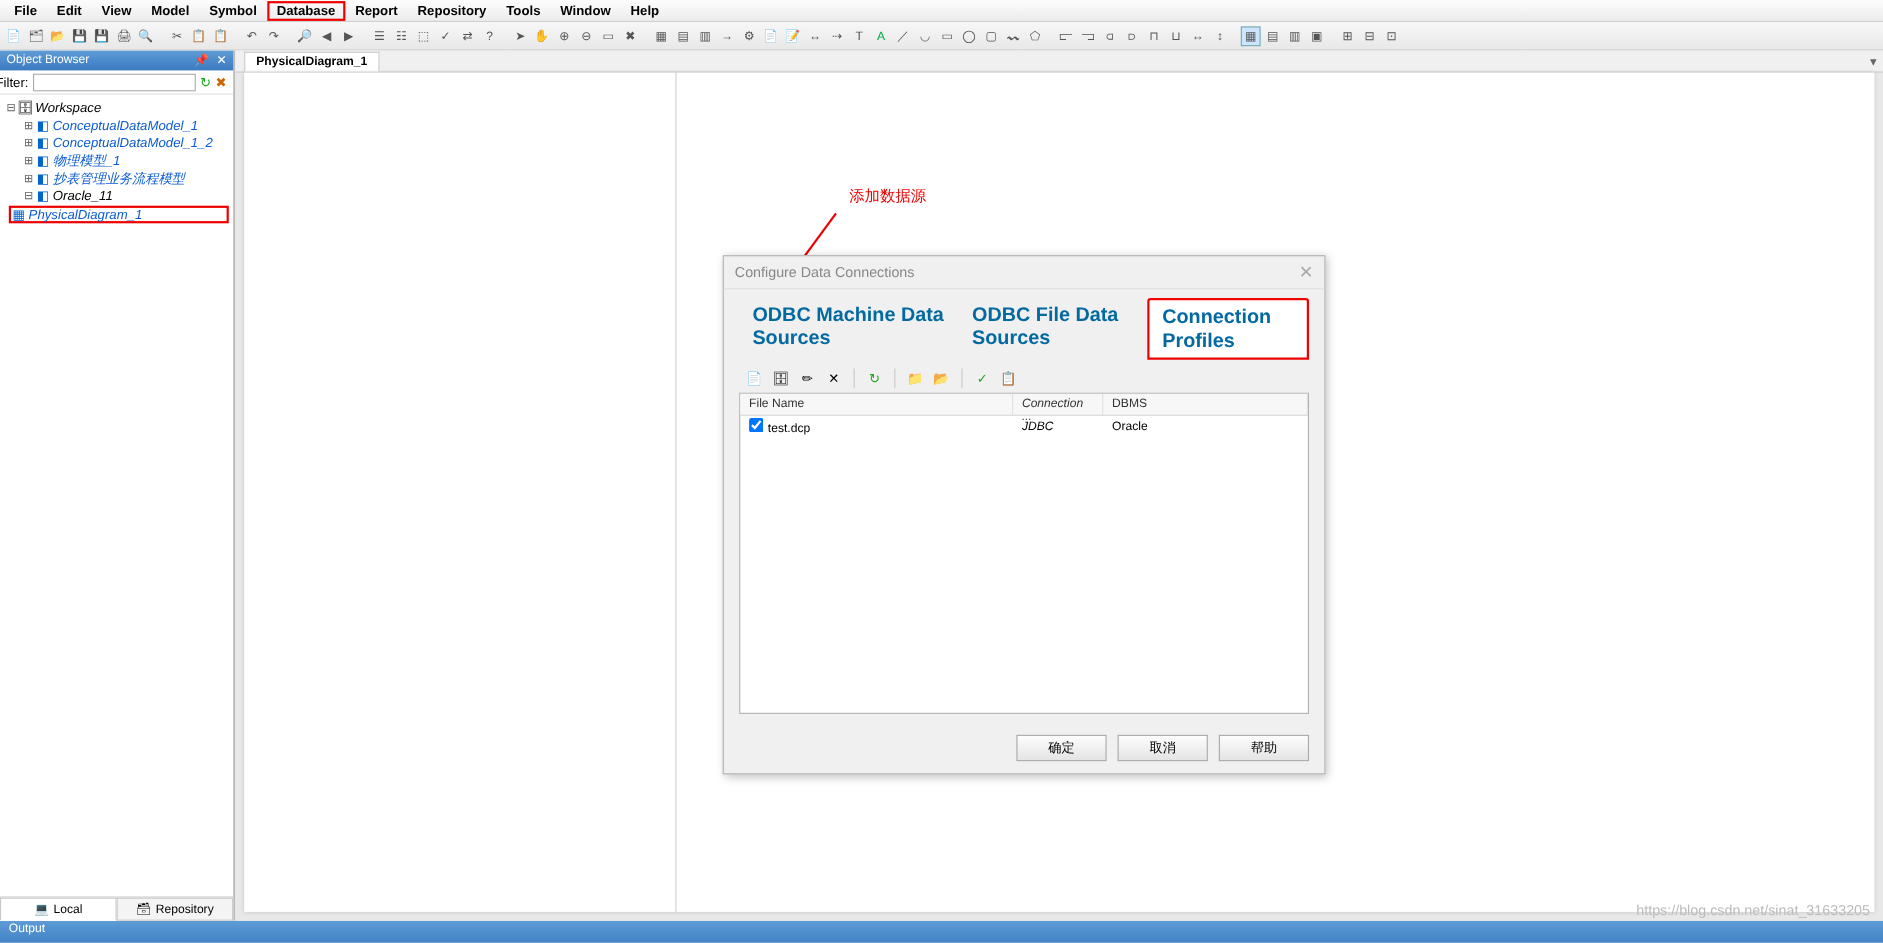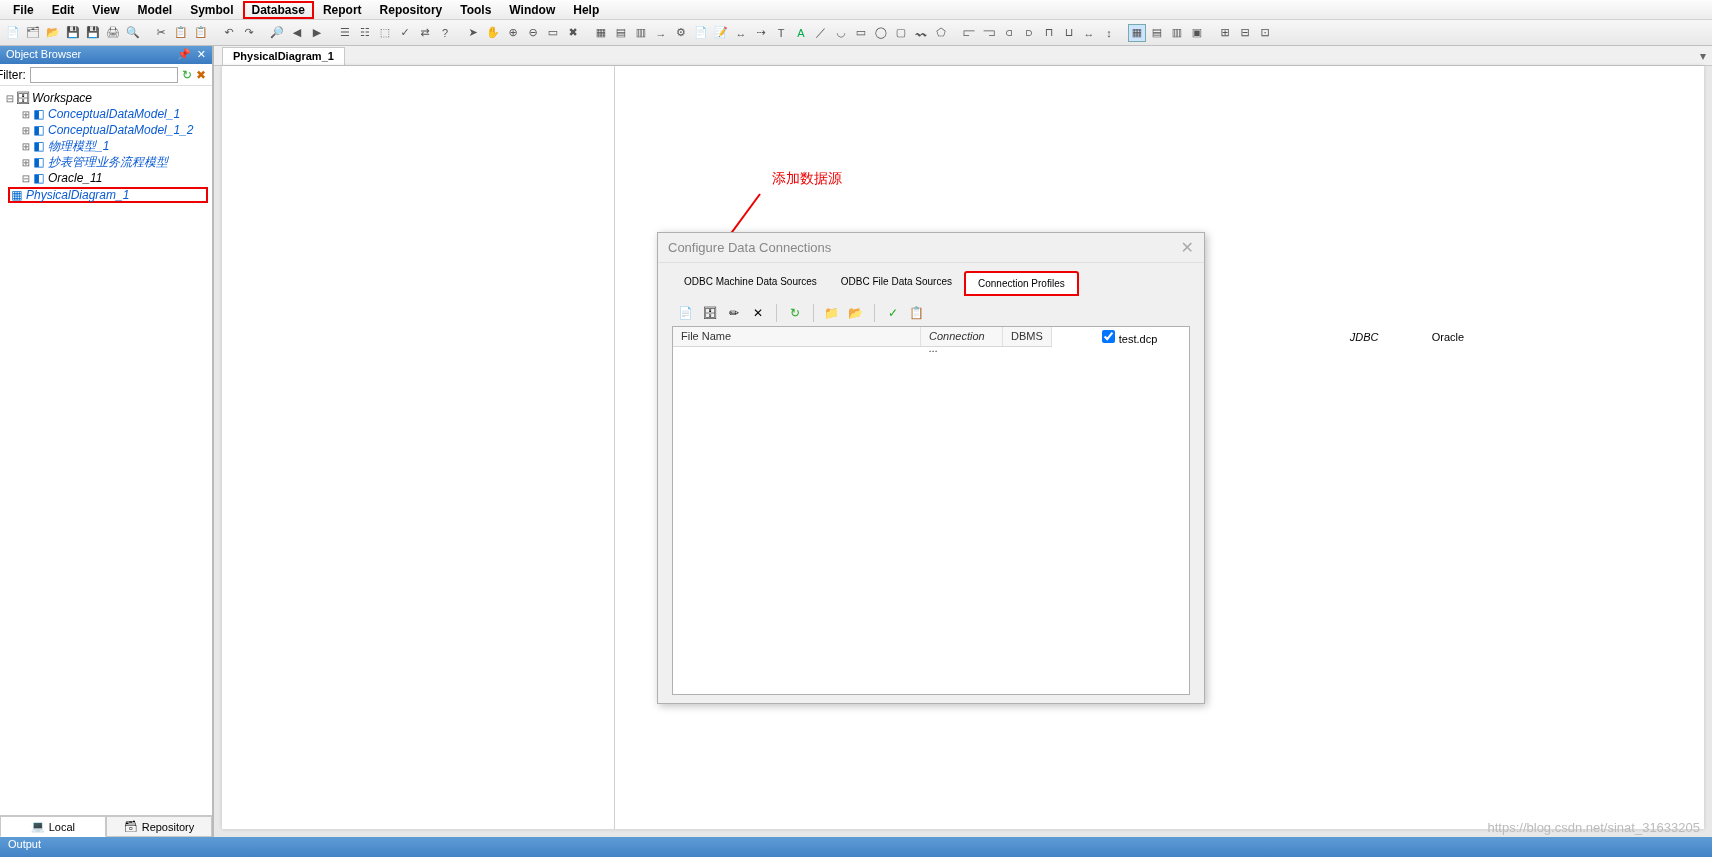--- a/index.html
+++ b/index.html
@@ -51,27 +51,27 @@
 .arrow1 { position:absolute; left:700px; top:186px; width:80px; height:80px; pointer-events:none;}
 .anno2 { position:absolute; left:768px; top:388px; color:#e00; font-size:13px;}
 .arrow2 { position:absolute; left:740px; top:356px; width:40px; height:40px; pointer-events:none;}
 
 
 .dialog { position:absolute; left:657px; top:232px; width:548px; height:472px; background:#f0f0f0; border:1px solid #b0b0b0; box-shadow:2px 2px 8px rgba(0,0,0,.25); display:flex; flex-direction:column;}
 .dlg-title { height:30px; display:flex; align-items:center; padding:0 10px; color:#888; font-size:13px; border-bottom:1px solid #e0e0e0;}
 .dlg-title .close { margin-left:auto; color:#aaa; font-size:16px; cursor:default;}
 .dlg-body { flex:1; padding:8px 14px; display:flex; flex-direction:column;}
 .dlg-tabs { display:flex; gap:0; margin-bottom:4px;}
-.dlg-tab { padding:5px 12px; font-size:10px; color:#000000; cursor:default;}
+.dlg-tab { padding:5px 12px; font-size:18px; color:#0369a1; cursor:default;font-weight:bold;}
 .dlg-tab.active { background:#fff; border:1px solid #c0c0c0; border-bottom:none; border-radius:3px 3px 0 0;}
 .dlg-tab.hl { border:2px solid #e00;}
 .dlg-toolbar { height:26px; display:flex; align-items:center; gap:4px; padding:2px 4px; background:#f0f0f0;}
 .dlg-tb-btn { width:20px; height:20px; display:inline-flex; align-items:center; justify-content:center; border:1px solid transparent;}
 .dlg-tb-sep { width:1px; height:18px; background:#c8c8c8; margin:0 4px;}
-.dlg-list { flex:1; border:1px solid #b0b0b0; background:#fff; display:flex; flex-direction:row;gap:42px;}
+.dlg-list { flex:1; border:1px solid #b0b0b0; background:#fff; display:flex; flex-direction:column;}
 .dlg-list-hdr { height:20px; display:flex; border-bottom:1px solid #d8d8d8; background:#f7f7f7;}
 .dlg-list-hdr .col { padding:3px 8px; border-right:1px solid #e0e0e0; font-size:11px; color:#333;}
 .col-fn { width:248px;}
 .col-cn { width:82px;font-style:italic;}
 .col-db { flex:1;}
 .dlg-list-row { height:20px; display:flex; align-items:center;}
 .dlg-list-row .cell { padding:2px 8px; font-size:11px;}
 .dlg-list-row input[type=checkbox]{ margin-right:4px;}
 .dlg-footer { height:46px; display:flex; align-items:center; justify-content:flex-end; gap:10px; padding:0 14px;}
 .dlg-btn { width:82px; height:24px; background:linear-gradient(#fdfdfd,#e4e4e4); border:1px solid #a8a8a8; font-size:12px;}
@@ -285,17 +285,22 @@
         <div class="col col-cn">Connection ...</div>
         <div class="col col-db">DBMS</div>
       </div>
       <div class="dlg-list-row">
         <div class="cell col-fn"><input type="checkbox" checked="" style=""><span>test.dcp</span></div>
         <div class="cell col-cn">JDBC</div>
         <div class="cell col-db">Oracle</div>
       </div>
     </div>
   </div>
+  <div class="dlg-footer">
+    <button class="dlg-btn">确定</button>
+    <button class="dlg-btn">取消</button>
+    <button class="dlg-btn">帮助</button>
+  </div>
 </div>
 
 <div class="output-bar">Output</div>
 <div class="status-bar"></div>
 <div class="watermark">https://blog.csdn.net/sinat_31633205</div>
 
 </body></html>

